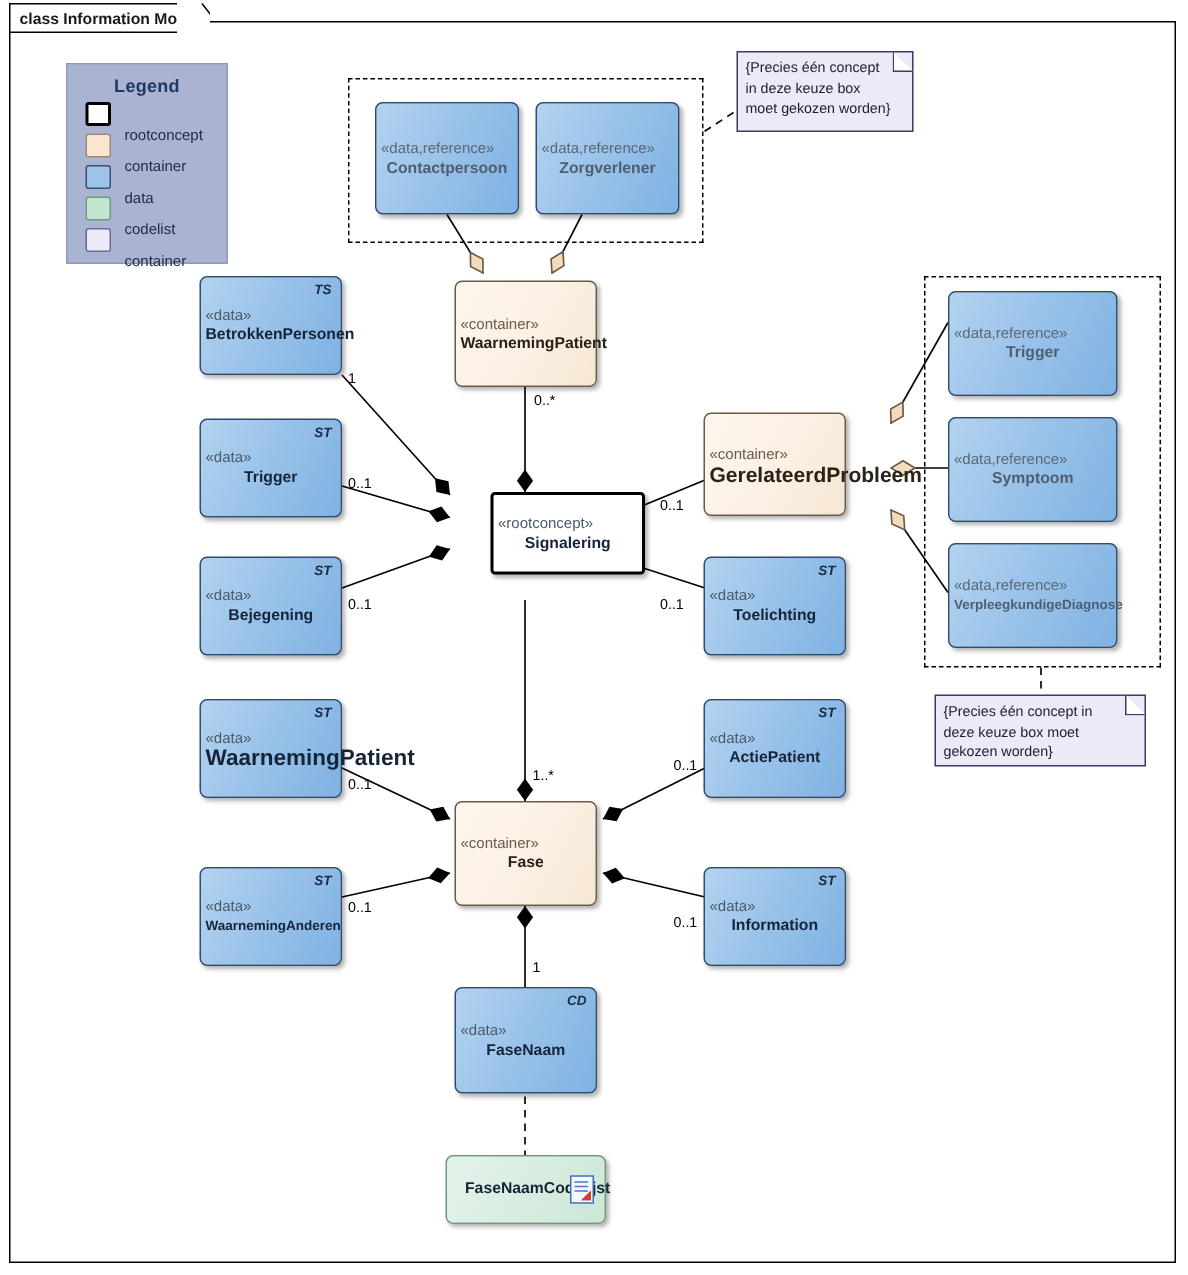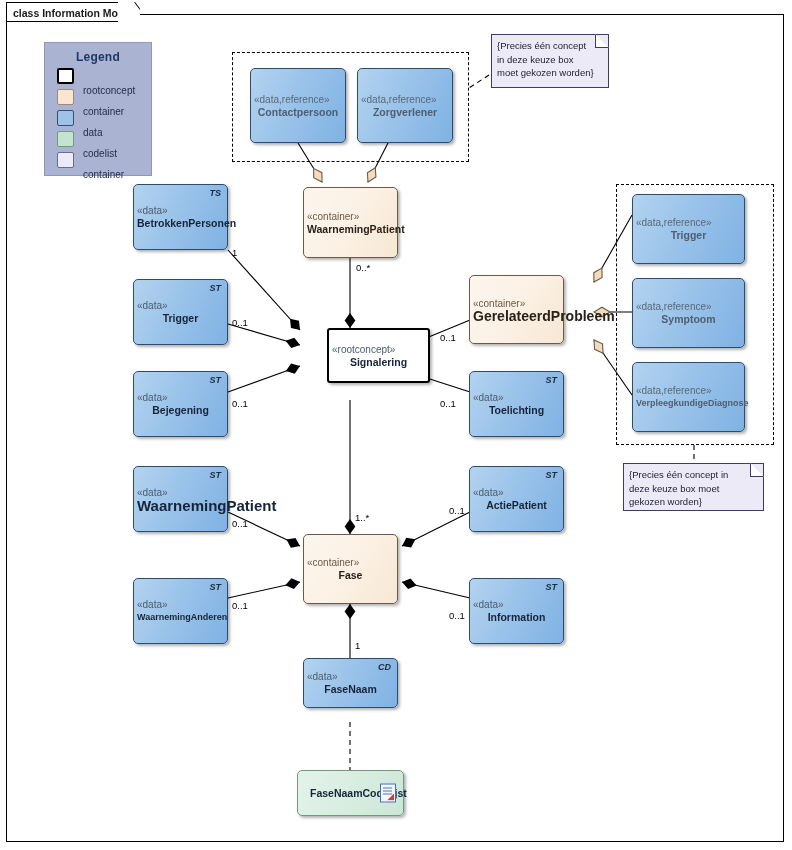--- a/index.html
+++ b/index.html
@@ -299,21 +299,21 @@
   </div>
 
   <div class="node data" style="left:469px;top:578px;width:95px;height:66px;">
     <div class="tag">ST</div>
     <div class="inner">
       <div class="stereo">«data»</div>
       <div class="nm">Information</div>
     </div>
   </div>
 
-  <div class="node data" style="left:303px;top:658px;width:95px;height:50px;">
+  <div class="node data" style="left:303px;top:658px;width:95px;height:71px;">
     <div class="tag">CD</div>
     <div class="inner">
       <div class="stereo">«data»</div>
       <div class="nm">FaseNaam</div>
     </div>
   </div>
 
   <div class="node codelist" style="left:297px;top:770px;width:107px;height:46px;">
     <div class="inner">
       <div class="nm">FaseNaamCodelijst</div>

